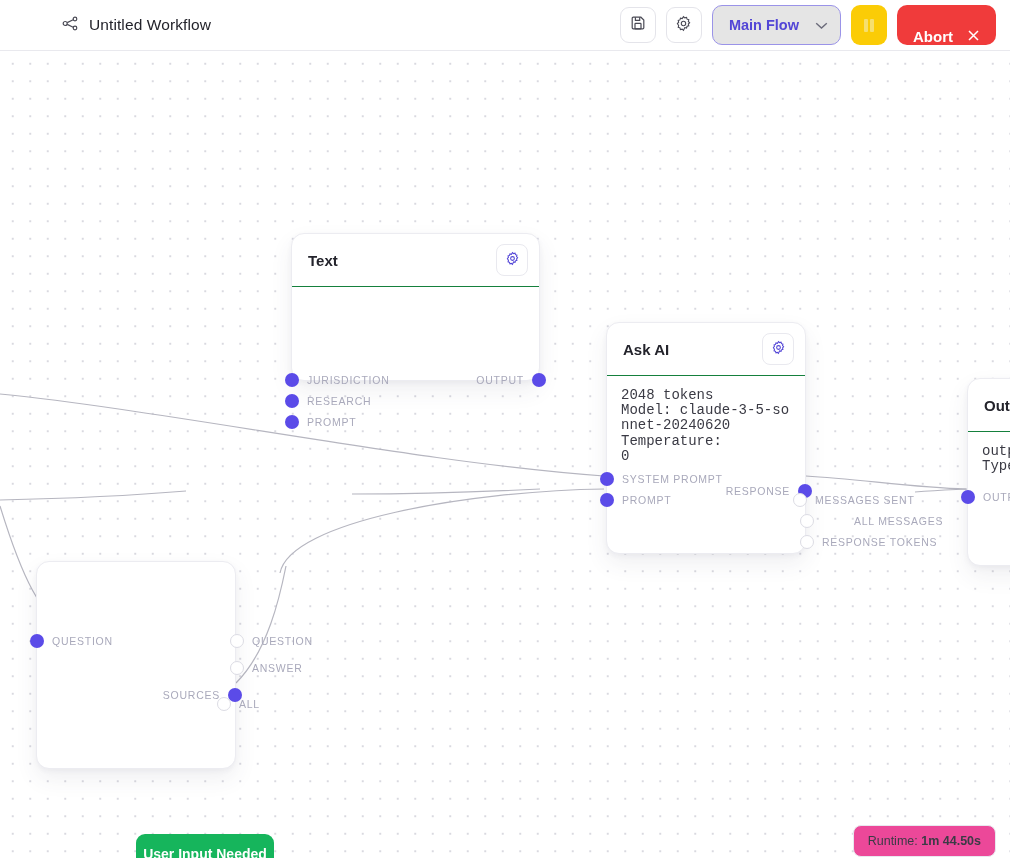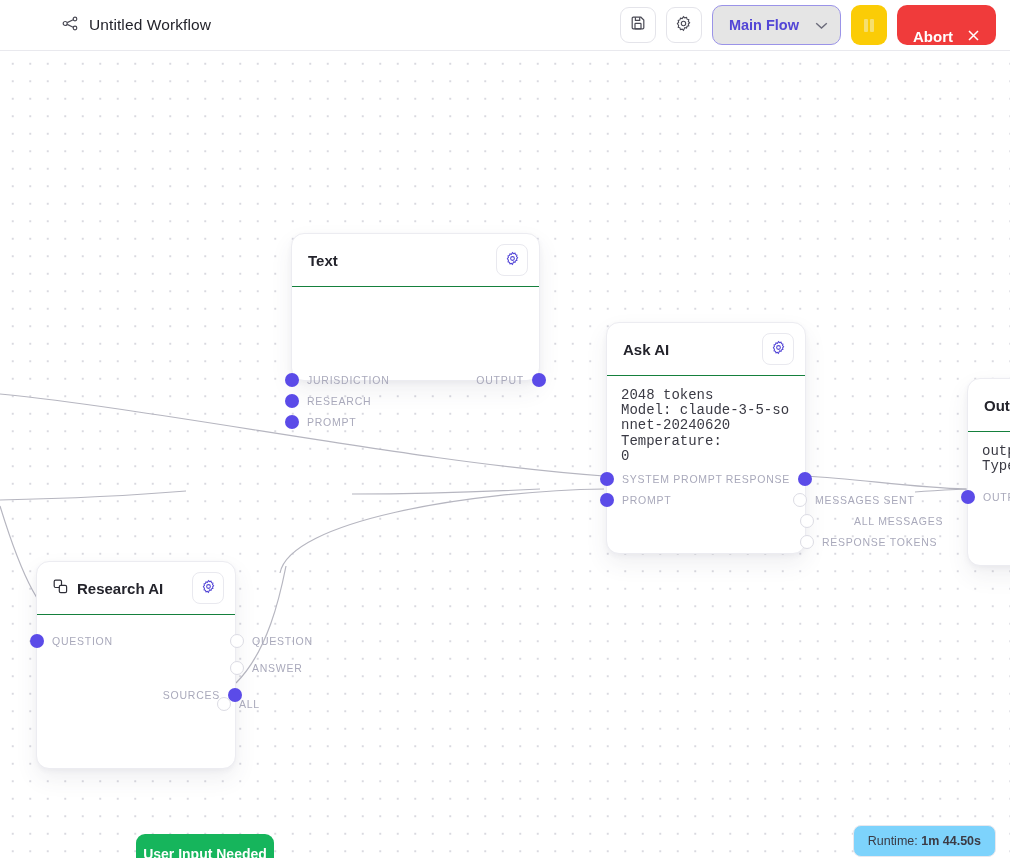--- a/index.html
+++ b/index.html
@@ -202,21 +202,21 @@
     color: #fff;
     font-size: 14px;
     font-weight: bold;
     z-index: 30;
     cursor: pointer;
   }
   .runtime-badge {
     position: absolute;
     right: 14px;
     top: 825px;
-    background: #7dd3fc;
+    background: #ec4899;
     border: 1px solid #e8e8ee;
     border-radius: 8px;
     padding: 8px 14px;
     font-size: 12.5px;
     color: #3b3b45;
     z-index: 30;
     white-space: nowrap;
   }
   .runtime-badge b { font-weight: bold; }
 </style>
@@ -346,56 +346,39 @@
 Temperature:
 0</div>
     <div class="port in" style="top:149px;">
       <span class="dot filled"></span>
       <span class="plabel">SYSTEM PROMPT</span>
     </div>
     <div class="port in" style="top:170px;">
       <span class="dot filled"></span>
       <span class="plabel">PROMPT</span>
     </div>
-    <div class="port out" style="top:149px;text-align:right;">
+    <div class="port out" style="top:161px;text-align:right;">
       <span class="dot filled"></span>
       <span class="plabel">RESPONSE</span>
     </div>
     <div class="port out-right" style="left:186px; top:170px;justify-content:flex-end;">
       <span class="dot hollow"></span>
       <span class="plabel">MESSAGES SENT</span>
     </div>
     <div class="port out-right" style="left:193px; top:191px;gap:32px;">
       <span class="dot hollow"></span>
       <span class="plabel">ALL MESSAGES</span>
     </div>
     <div class="port out-right" style="left:193px; top:212px;">
       <span class="dot hollow"></span>
       <span class="plabel">RESPONSE TOKENS</span>
     </div>
   </div>
 
   <div class="node" style="left:36px; top:510px; width:200px; height:208px;">
-    <div class="node-head">
-      <span class="subflow-icon">
-        <svg width="15" height="15" viewBox="0 0 15 15" fill="none" stroke="#2e2e38" stroke-width="1.2">
-          <rect x="1.2" y="1.2" width="7.3" height="7.3" rx="1.4"></rect>
-          <rect x="6.3" y="6.3" width="7.3" height="7.3" rx="1.4" fill="#ffffff"></rect>
-        </svg>
-      </span>
-      <span class="title">Research AI</span>
-      <span class="gear-btn">
-        <span>
-          <svg width="15" height="15" viewBox="0 0 20 20" fill="none" stroke="#5346d6" stroke-width="1.4">
-            <circle cx="10" cy="10" r="2.5"></circle>
-            <path d="M10 2.1l1.4 1.4 2-.5.6 1.9 1.9.6-.5 2 1.4 1.5-1.4 1.5.5 2-1.9.6-.6 1.9-2-.5L10 17.9l-1.4-1.4-2 .5-.6-1.9-1.9-.6.5-2L3.2 10l1.4-1.5-.5-2 1.9-.6.6-1.9 2 .5z"></path>
-          </svg>
-        </span>
-      </span>
-    </div>
     <div class="port in" style="top:72px;">
       <span class="dot filled"></span>
       <span class="plabel">QUESTION</span>
     </div>
     <div class="port out-right" style="left:193px; top:72px;">
       <span class="dot hollow"></span>
       <span class="plabel">QUESTION</span>
     </div>
     <div class="port out-right" style="left:193px; top:99px;">
       <span class="dot hollow"></span>

